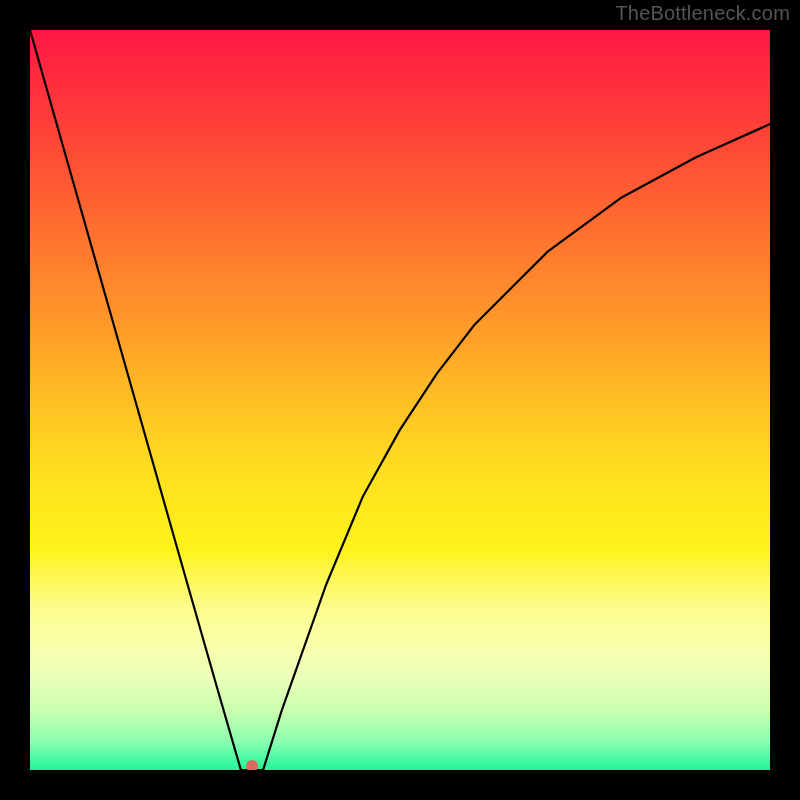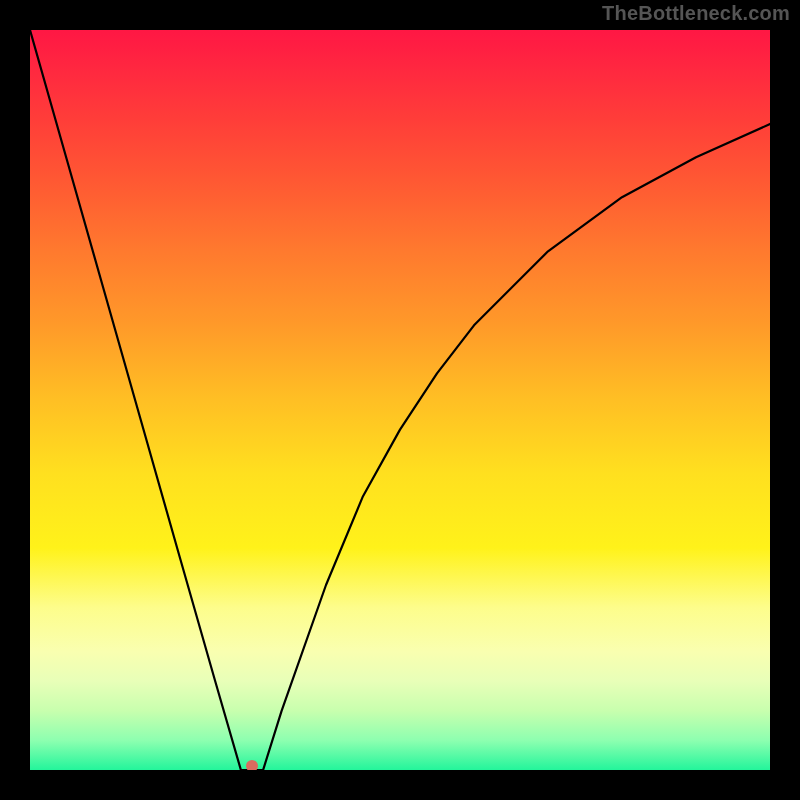--- a/index.html
+++ b/index.html
@@ -16,21 +16,21 @@
     width: 800px;
     height: 800px;
     background: #000;
   }
   .watermark {
     position: absolute;
     top: 2px;
     right: 10px;
     color: #555;
     font-size: 20px;
-    font-weight: 700;
+    font-weight: 400;
     letter-spacing: 0.2px;
     user-select: none;
   }
   .plot-area {
     position: absolute;
     left: 30px;
     top: 30px;
     width: 740px;
     height: 740px;
     overflow: hidden;

